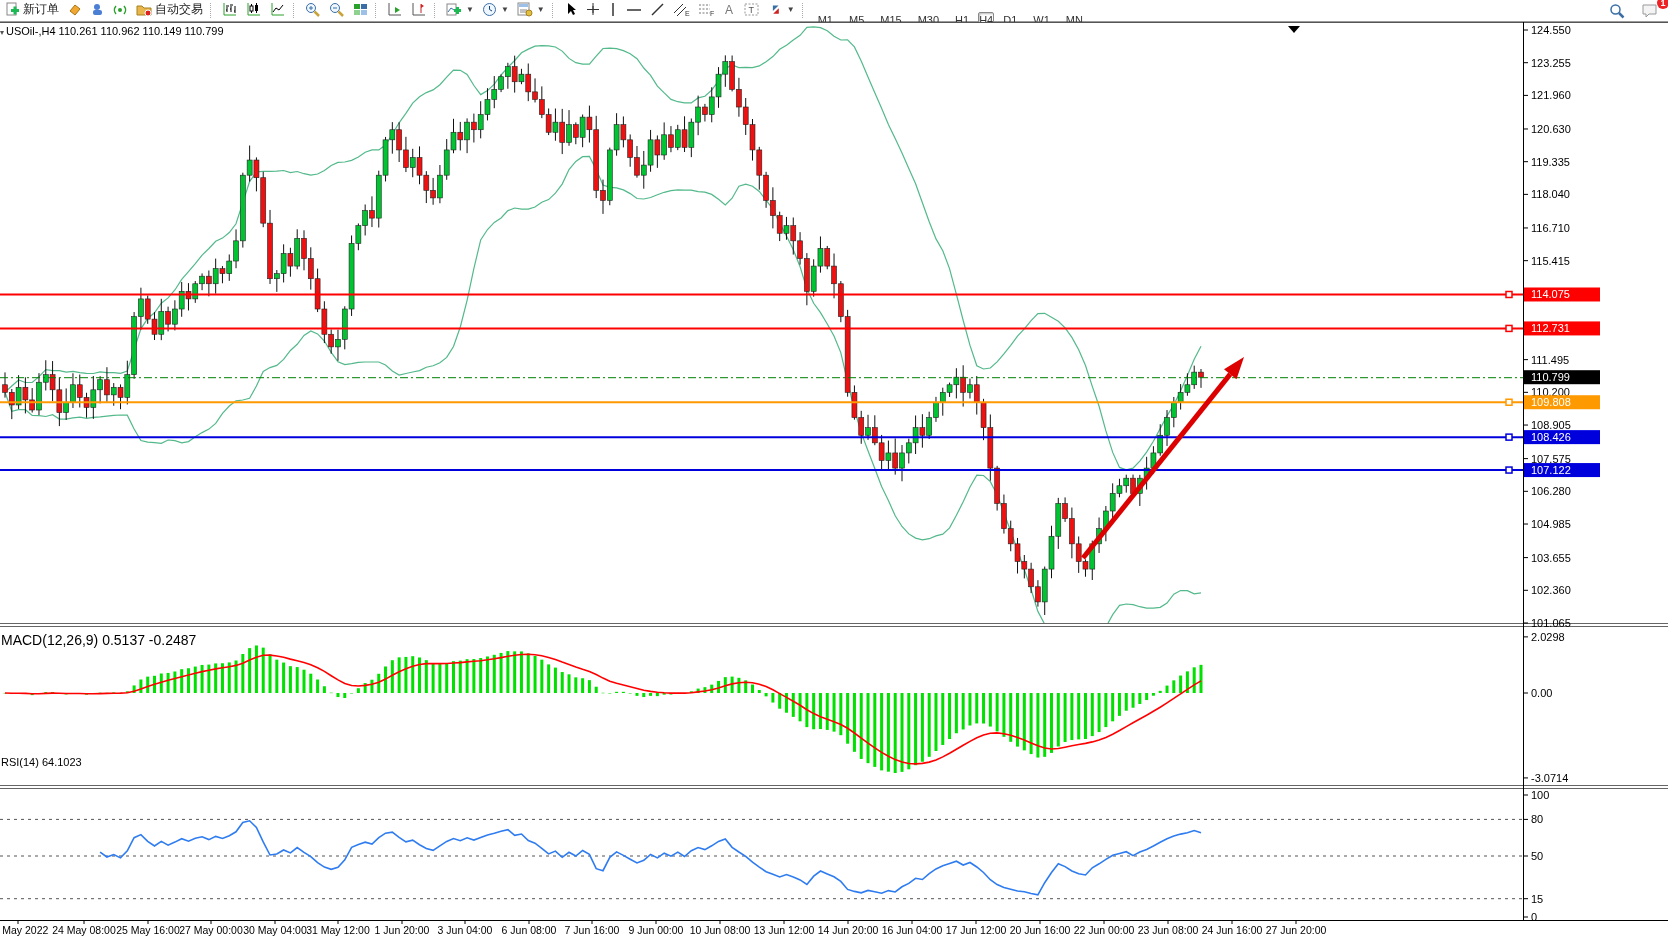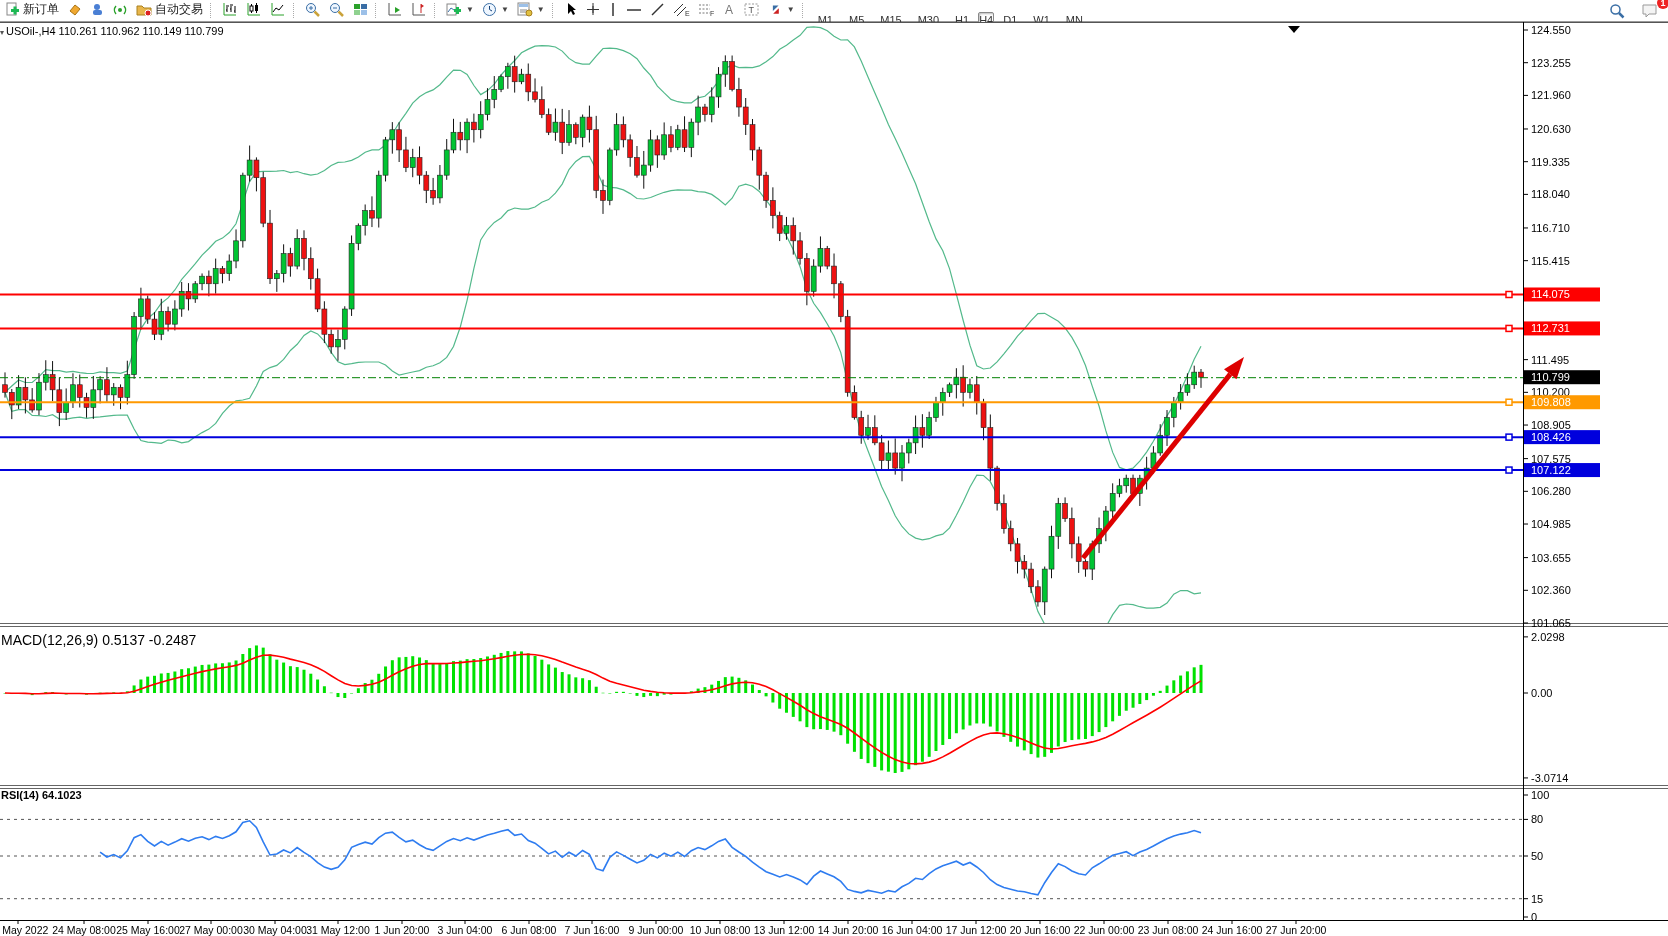--- a/index.html
+++ b/index.html
@@ -17,21 +17,21 @@
   .tfbtn.active{background:#fff;border:1px solid #888;border-radius:2px;box-shadow:inset 1px 1px 2px #bbb;padding:0 0;}
   .tbright{margin-left:auto;display:flex;align-items:center;padding-right:6px;gap:8px;}
   .badge{position:absolute;top:-4px;right:-7px;background:#e22;color:#fff;border-radius:8px;
       font-size:9px;min-width:12px;height:12px;line-height:12px;text-align:center;font-weight:bold;}
   .bub{position:relative;}
   
   .ovl{position:absolute;color:#000;z-index:5;white-space:nowrap;}
   #title{top:25px;left:0;font-size:11px;}
   #title .carr{color:#555;font-size:8px;margin-right:2px;}
   #macdlbl{top:632px;left:1px;font-size:14px;}
-  #rsilbl{top:789px;left:1px;font-size:11px;font-weight:bold;}
+  #rsilbl{top:756px;left:1px;font-size:11px;}
   #cs{position:absolute;top:22px;left:0;}
 </style>
 </head>
 <body>
 
 <div class="tb">
   <div class="grp">
     <div class="btn">
       <svg width="15" height="15">
         <rect x="2" y="1" width="9" height="12" fill="#fff" stroke="#888"></rect>

